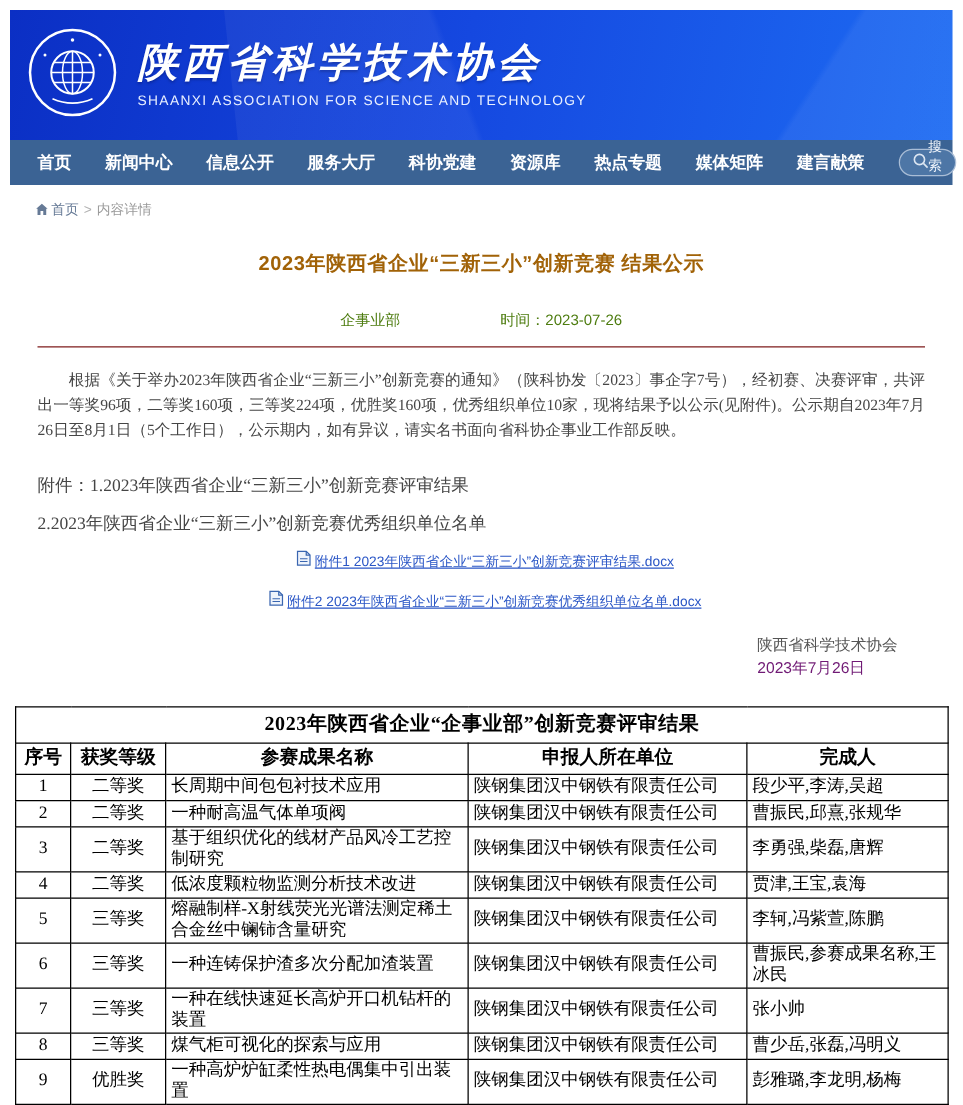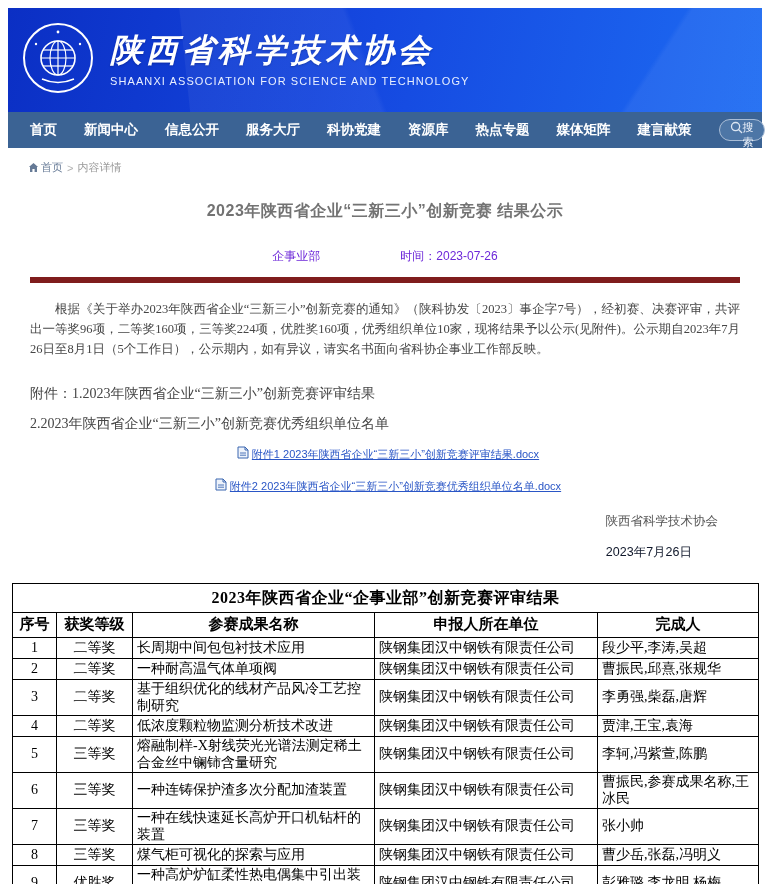--- a/index.html
+++ b/index.html
@@ -40,51 +40,51 @@
   .nav{
     height:36px;background:var(--nav-bg);display:flex;align-items:center;
     padding:0 14px 0 22px;box-sizing:border-box;
   }
   .nav ul{list-style:none;margin:0;padding:0;display:flex;flex:1;}
   .nav li{
     color:#fff;font-size:13.5px;font-weight:bold;margin-right:27px;cursor:pointer;white-space:nowrap;
   }
   .search-pill{
     width:120px;height:22px;border-radius:11px;background:#4d76a6;border:1px solid #a9bdd6;
-    display:flex;align-items:flex-start;padding:0 10px;box-sizing:border-box;cursor:pointer;
+    display:flex;align-items:flex-end;padding:0 10px;box-sizing:border-box;cursor:pointer;
   }
   .search-pill .spacer{flex:1;}
   .search-label{color:#eef3fa;font-size:11px;}
   
   .breadcrumb{margin:12px 0 0 28px;font-size:11px;color:#9a9a9a;display:flex;align-items:center;gap:4px;}
   .breadcrumb .home{color:#667a96;display:flex;align-items:center;gap:2px;cursor:pointer;}
   .breadcrumb .sep{color:#b0b0b0;}
   
   .article{padding:0 30px;}
   .article h1{
-    text-align:center;font-size:16px;font-weight:bold;color:#737373;margin:26px 0 18px 0;letter-spacing:.5px;
+    text-align:center;font-size:16px;font-weight:bold;color:#a16207;margin:26px 0 18px 0;letter-spacing:.5px;
   }
   .meta{
-    text-align:center;color:#6d28d9;font-size:12px;padding:8px 0 12px 0;
-    border-bottom:6px solid #7f1d1d;display:flex;justify-content:center;gap:80px;
+    text-align:center;color:#4d7c0f;font-size:12px;padding:8px 0 12px 0;
+    border-bottom:1px solid #7f1d1d;display:flex;justify-content:center;gap:80px;
   }
   .body-text{
     font-family:"Liberation Serif","DejaVu Serif",serif;
     font-size:12.5px;line-height:1.6;color:#454545;margin:16px 0 0 0;
     text-indent:2em;text-align:justify;
   }
   .attach-labels{font-family:"Liberation Serif","DejaVu Serif",serif;font-size:14px;color:#454545;margin-top:26px;}
   .attach-labels div{margin-bottom:12px;}
   .attach-label-2{margin-left:0;}
   .attach-links{margin-top:4px;}
   .attach-link-row{display:flex;align-items:center;gap:3px;margin-bottom:14px;margin-left:6px;justify-content:center;}
   .attach-link-row a{color:var(--link-blue);font-size:11px;text-decoration:underline;cursor:pointer;}
   .signature{margin-top:18px;}
   .sig-org{text-align:right;font-size:12.5px;color:#555;padding-right:22px;}
-  .sig-date{text-align:right;font-size:12.5px;color:#0f172a;padding-right:48px;margin-top:14px;}
+  .sig-date{text-align:right;font-size:12.5px;color:#701a75;padding-right:48px;margin-top:1px;}
   
   .table-wrap{margin:22px 12px 0 12px;}
   table{border-collapse:collapse;width:746px;table-layout:fixed;
         font-family:"Liberation Serif","DejaVu Serif",serif;color:#000;}
   col.c-idx{width:44px;} col.c-grade{width:76px;} col.c-name{width:242px;}
   col.c-unit{width:223px;} col.c-people{width:161px;}
   th,td{border:1px solid #000;padding:1px 4px;font-size:14px;line-height:1.18;}
   .t-title th{font-size:16px;font-weight:bold;text-align:center;height:26px;letter-spacing:.5px;}
   .t-head th{font-size:15px;font-weight:bold;text-align:center;height:22px;}
   td.center{text-align:center;}

